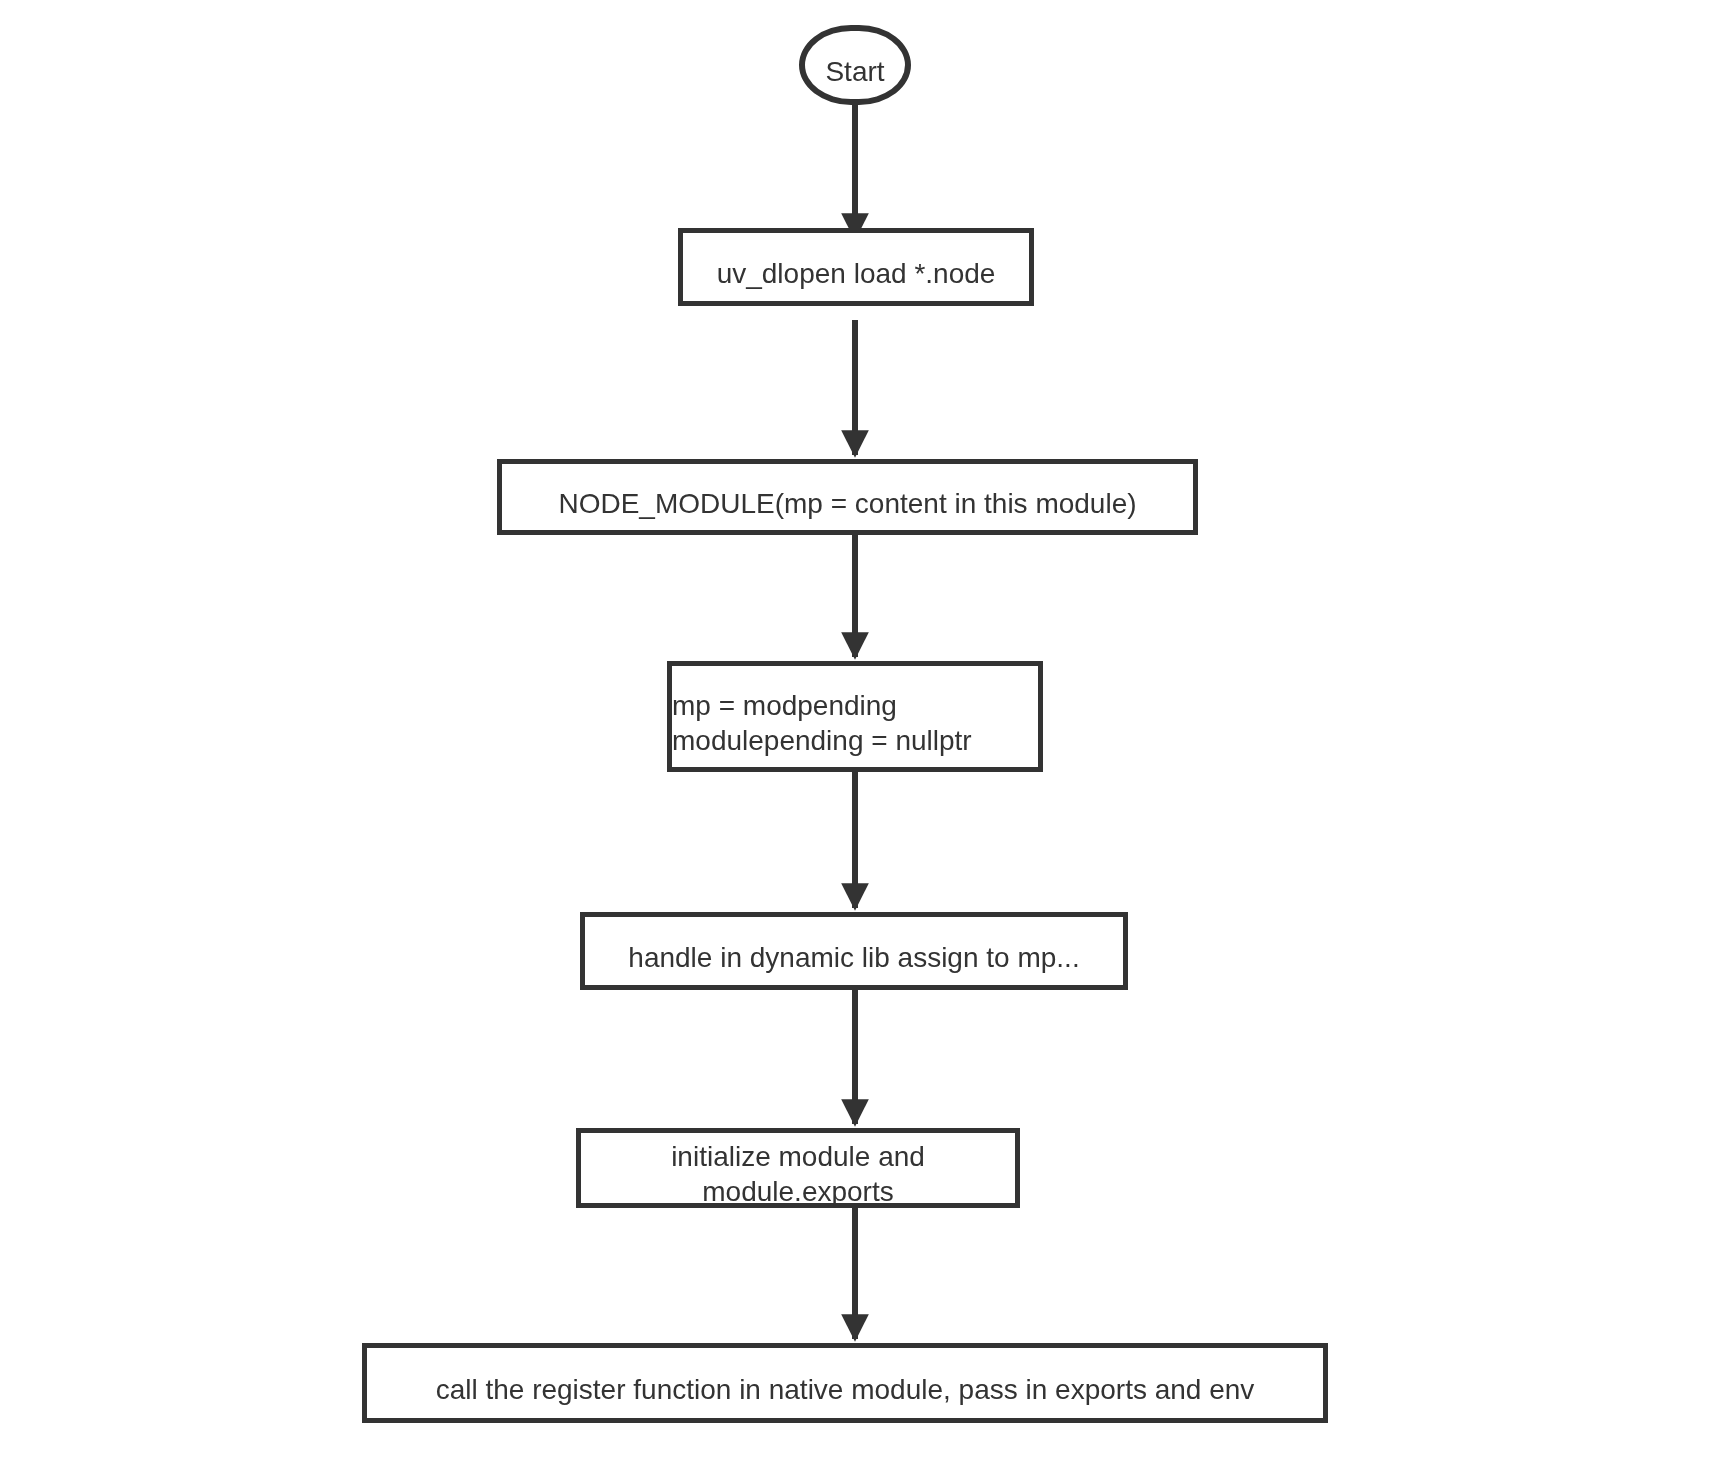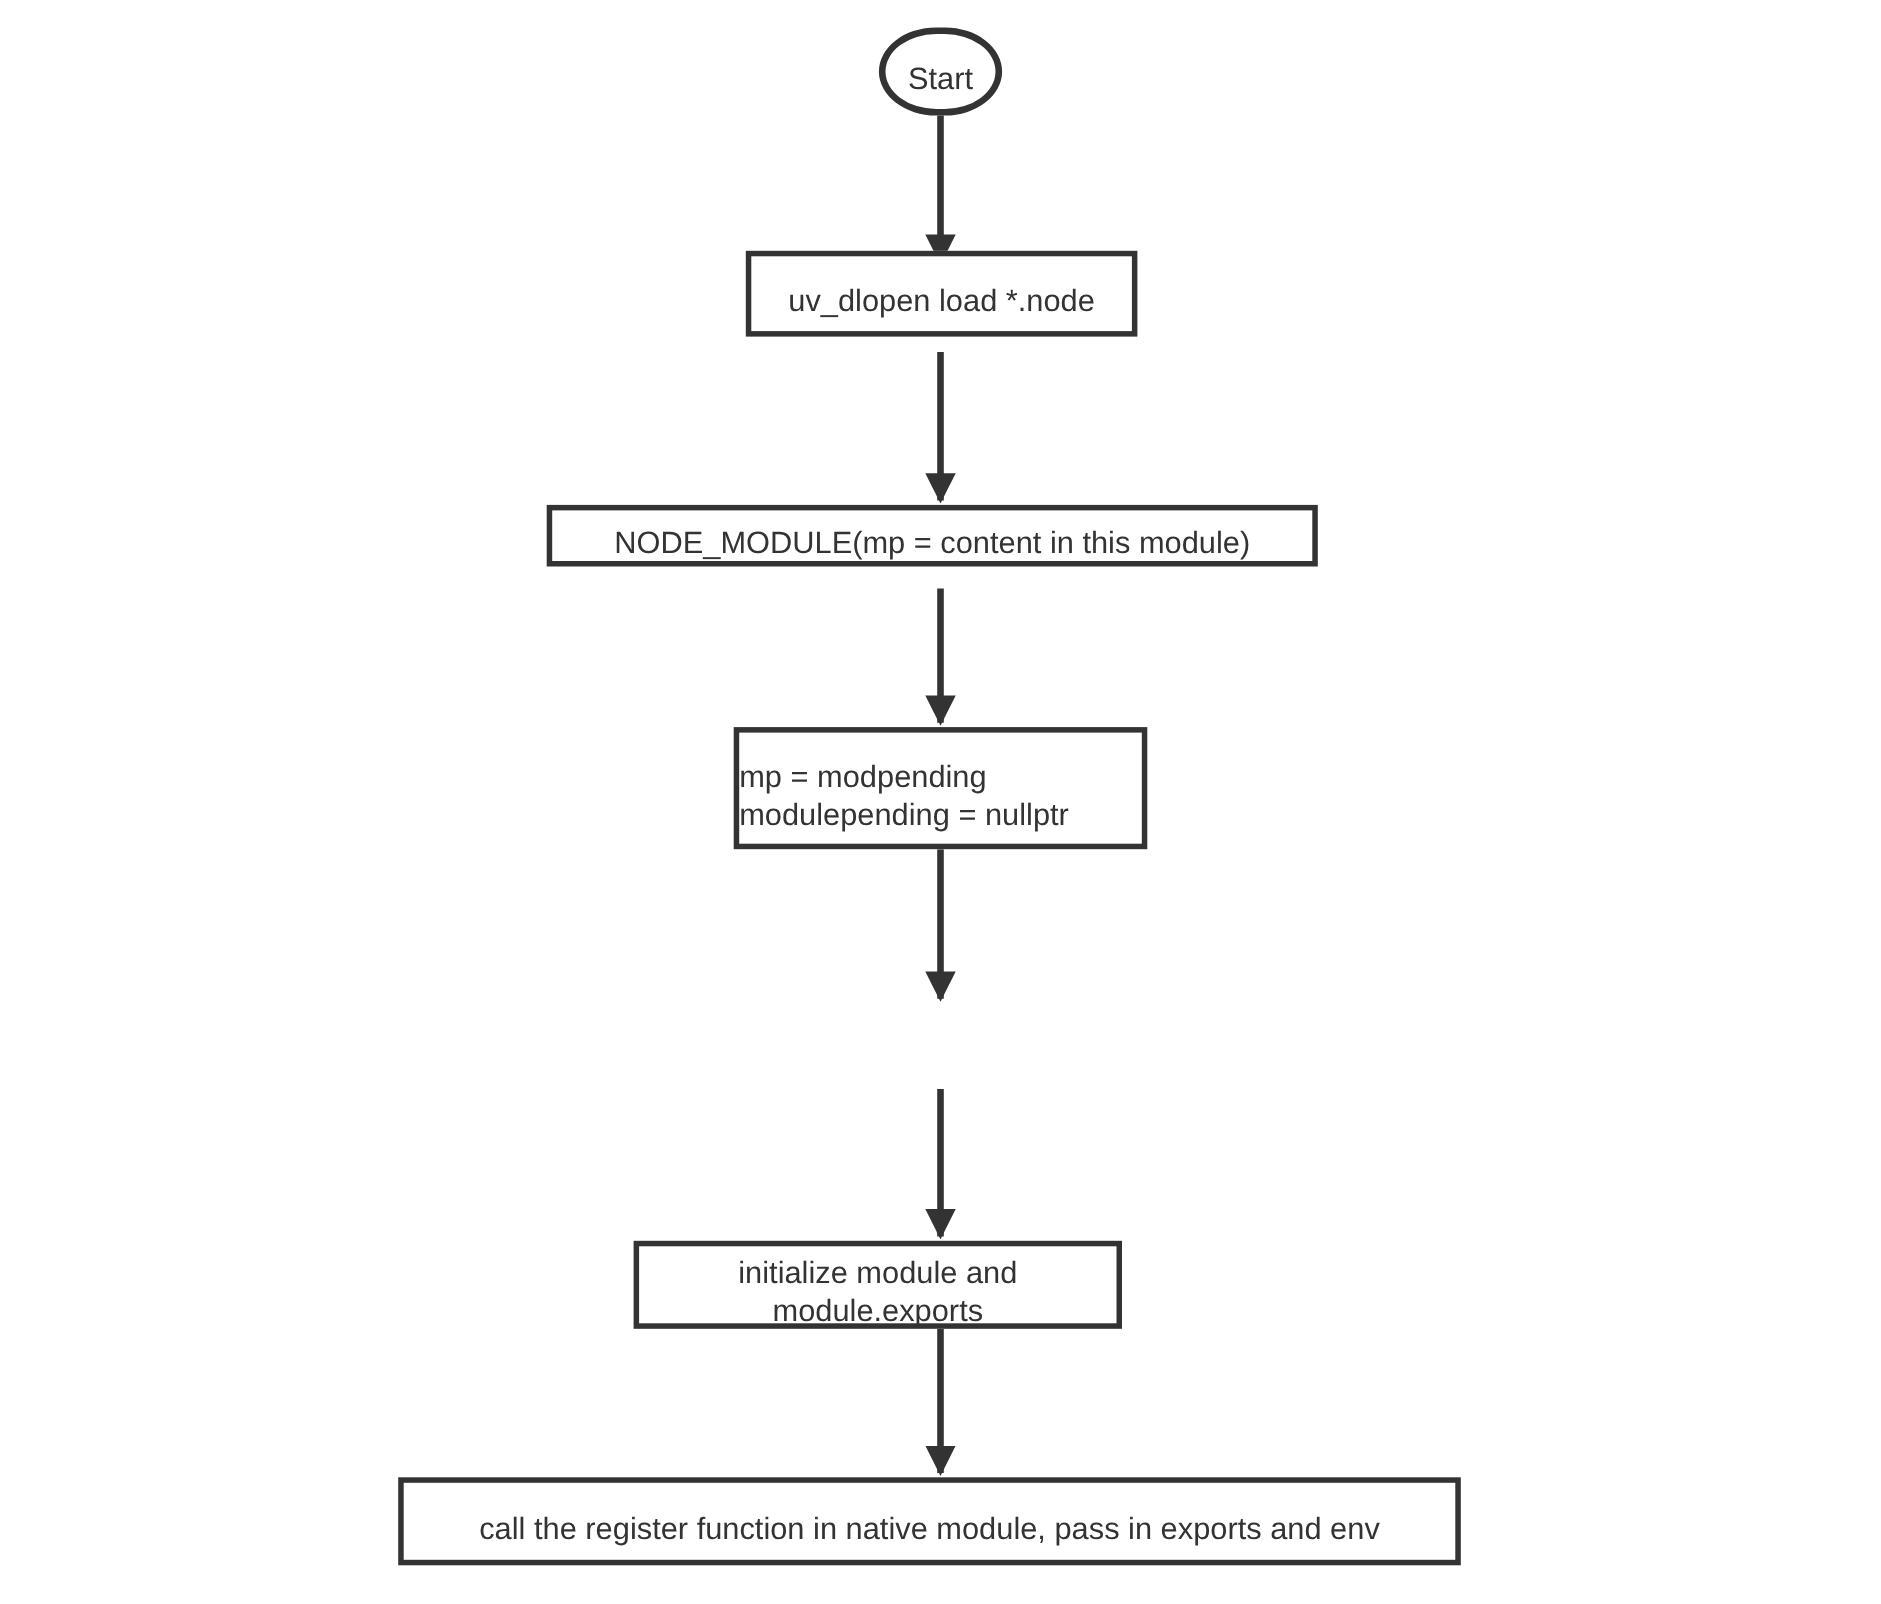--- a/index.html
+++ b/index.html
@@ -44,21 +44,21 @@
     text-align: left;
     padding-right: 10px;
   }
   .node-label {
     white-space: pre-line;
     margin-top: 12px;
   }
   
   #n-start { left: 799px; top: 25px;  width: 112px; height: 80px; }
   #n-step1 { left: 678px; top: 228px; width: 356px; height: 78px; }
-  #n-step2 { left: 497px; top: 459px; width: 701px; height: 56px; }
+  #n-step2 { left: 497px; top: 459px; width: 701px; height: 76px; }
   #n-step3 { left: 667px; top: 661px; width: 376px; height: 111px; }
   #n-step4 { left: 580px; top: 912px; width: 548px; height: 78px; }
   #n-step5 { left: 576px; top: 1128px; width: 444px; height: 80px; }
   #n-step6 { left: 362px; top: 1343px; width: 966px; height: 80px; }
 </style>
 </head>
 <body>
 
 <div class="canvas">
 
@@ -86,20 +86,23 @@
 
   <div id="n-step2" class="node">
     <span class="node-label">NODE_MODULE(mp = content in this module)</span>
   </div>
 
   <div id="n-step3" class="node align-left">
     <span class="node-label">mp = modpending
 modulepending = nullptr</span>
   </div>
 
+  <div id="n-step4" class="node">
+    <span class="node-label">handle in dynamic lib assign to mp...</span>
+  </div>
 
   <div id="n-step5" class="node">
     <span class="node-label">initialize module and module.exports</span>
   </div>
 
   <div id="n-step6" class="node">
     <span class="node-label">call the register function in native module, pass in exports and env</span>
   </div>
 
 </div>

